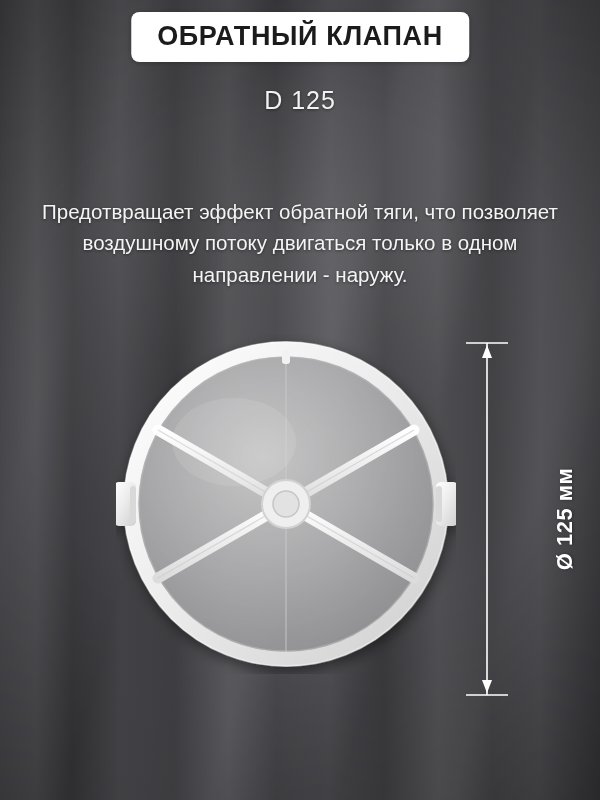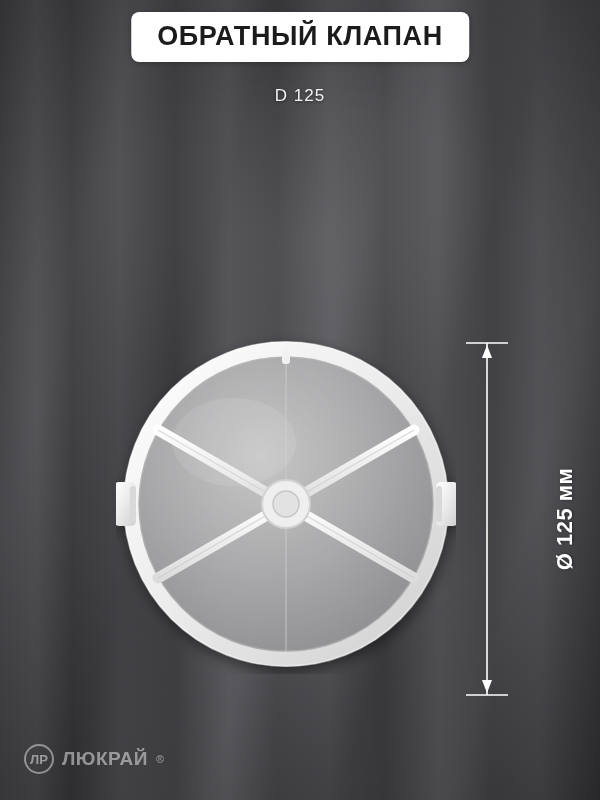--- a/index.html
+++ b/index.html
@@ -68,21 +68,21 @@
     line-height: 1;
     white-space: nowrap;
   }
   .subtitle {
     position: absolute;
     top: 86px;
     left: 0;
     width: 100%;
     text-align: center;
     color: #f2f2f2;
-    font-size: 17px;
+    font-size: 25px;
     letter-spacing: 1px;
     font-weight: 400;
     text-shadow: 0 1px 3px rgba(0,0,0,0.45);
   }
   .description {
     position: absolute;
     top: 196px;
     left: 36px;
     width: 528px;
     text-align: center;
@@ -165,20 +165,21 @@
 <div class="card">
   <div class="folds"></div>
   <div class="vignette"></div>
 
   <div class="title-plate">
     <div class="title">ОБРАТНЫЙ КЛАПАН</div>
   </div>
 
   <div class="subtitle">D 125</div>
 
+  <div class="description">Предотвращает эффект обратной тяги, что позволяет воздушному потоку двигаться только в одном направлении - наружу.</div>
 
   <div class="product">
     <svg width="340" height="340" viewBox="0 0 340 340" xmlns="http://www.w3.org/2000/svg" aria-hidden="true">
       <defs>
         <radialGradient id="membrane" cx="42%" cy="34%" r="72%">
           <stop offset="0%" stop-color="#cfcfcf" stop-opacity="0.92"></stop>
           <stop offset="55%" stop-color="#b4b4b6" stop-opacity="0.88"></stop>
           <stop offset="100%" stop-color="#9a9a9d" stop-opacity="0.85"></stop>
         </radialGradient>
         <linearGradient id="ringShade" x1="0%" y1="0%" x2="100%" y2="100%">
@@ -247,18 +248,13 @@
 
         <line x1="35" y1="7" x2="35" y2="359"></line>
       </g>
 
       <polygon points="35,9 30,22 40,22" fill="#ffffff"></polygon>
       <polygon points="35,357 30,344 40,344" fill="#ffffff"></polygon>
     </svg>
     <div class="dim-label">Ø 125 мм</div>
   </div>
 
-  <div class="logo">
-    <span class="logo-mark">ЛР</span>
-    <span class="logo-text">ЛЮКРАЙ</span>
-      <span class="logo-reg">®</span>
-  </div>
 </div>
 
 </body></html>

